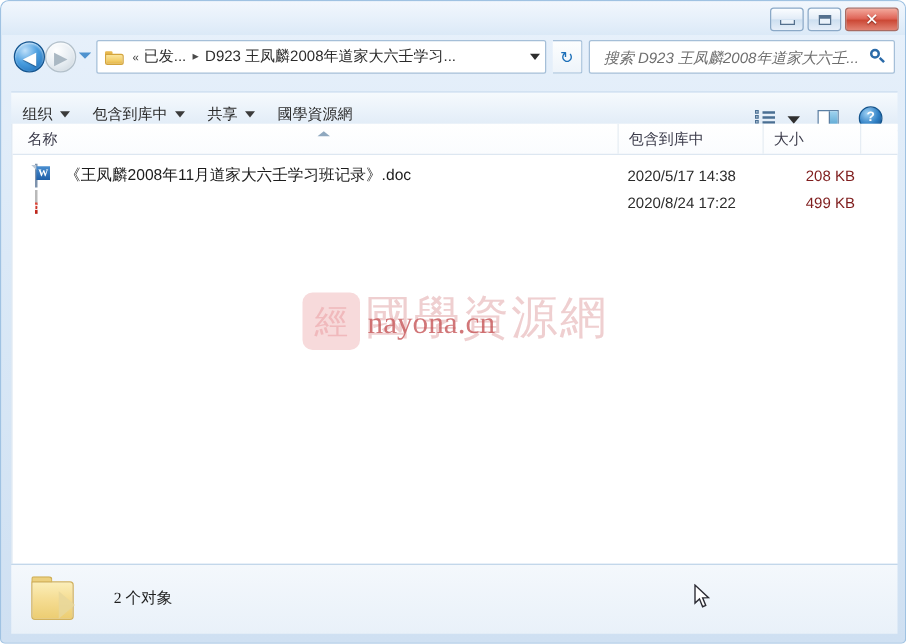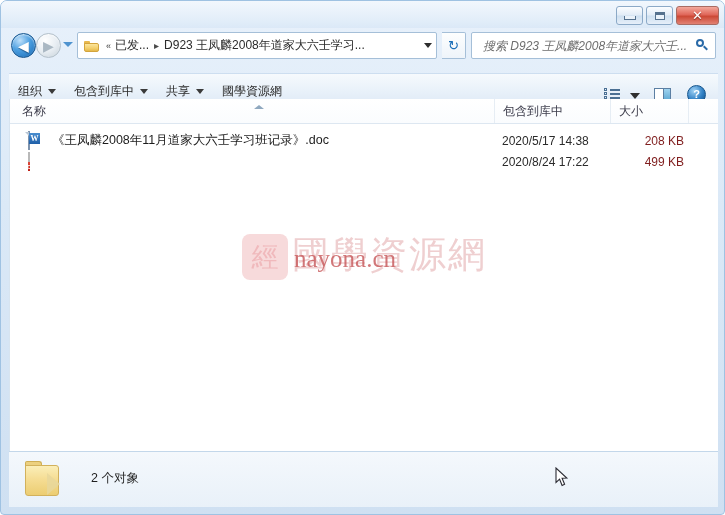--- a/index.html
+++ b/index.html
@@ -562,20 +562,21 @@
     border-top: 11px solid transparent;
     border-bottom: 11px solid transparent;
     opacity: .85;
   }
   #status-text {
     position: absolute;
     left: 82px; top: 18px;
     font-size: 12.5px;
     color: #1f1f1f;
     white-space: nowrap;
+    font-family: Liberation Serif, serif;
   }
 
   
   #cursor {
     position: absolute;
     left: 554px; top: 466px;
     width: 14px; height: 20px;
     pointer-events: none;
   }
 </style>

